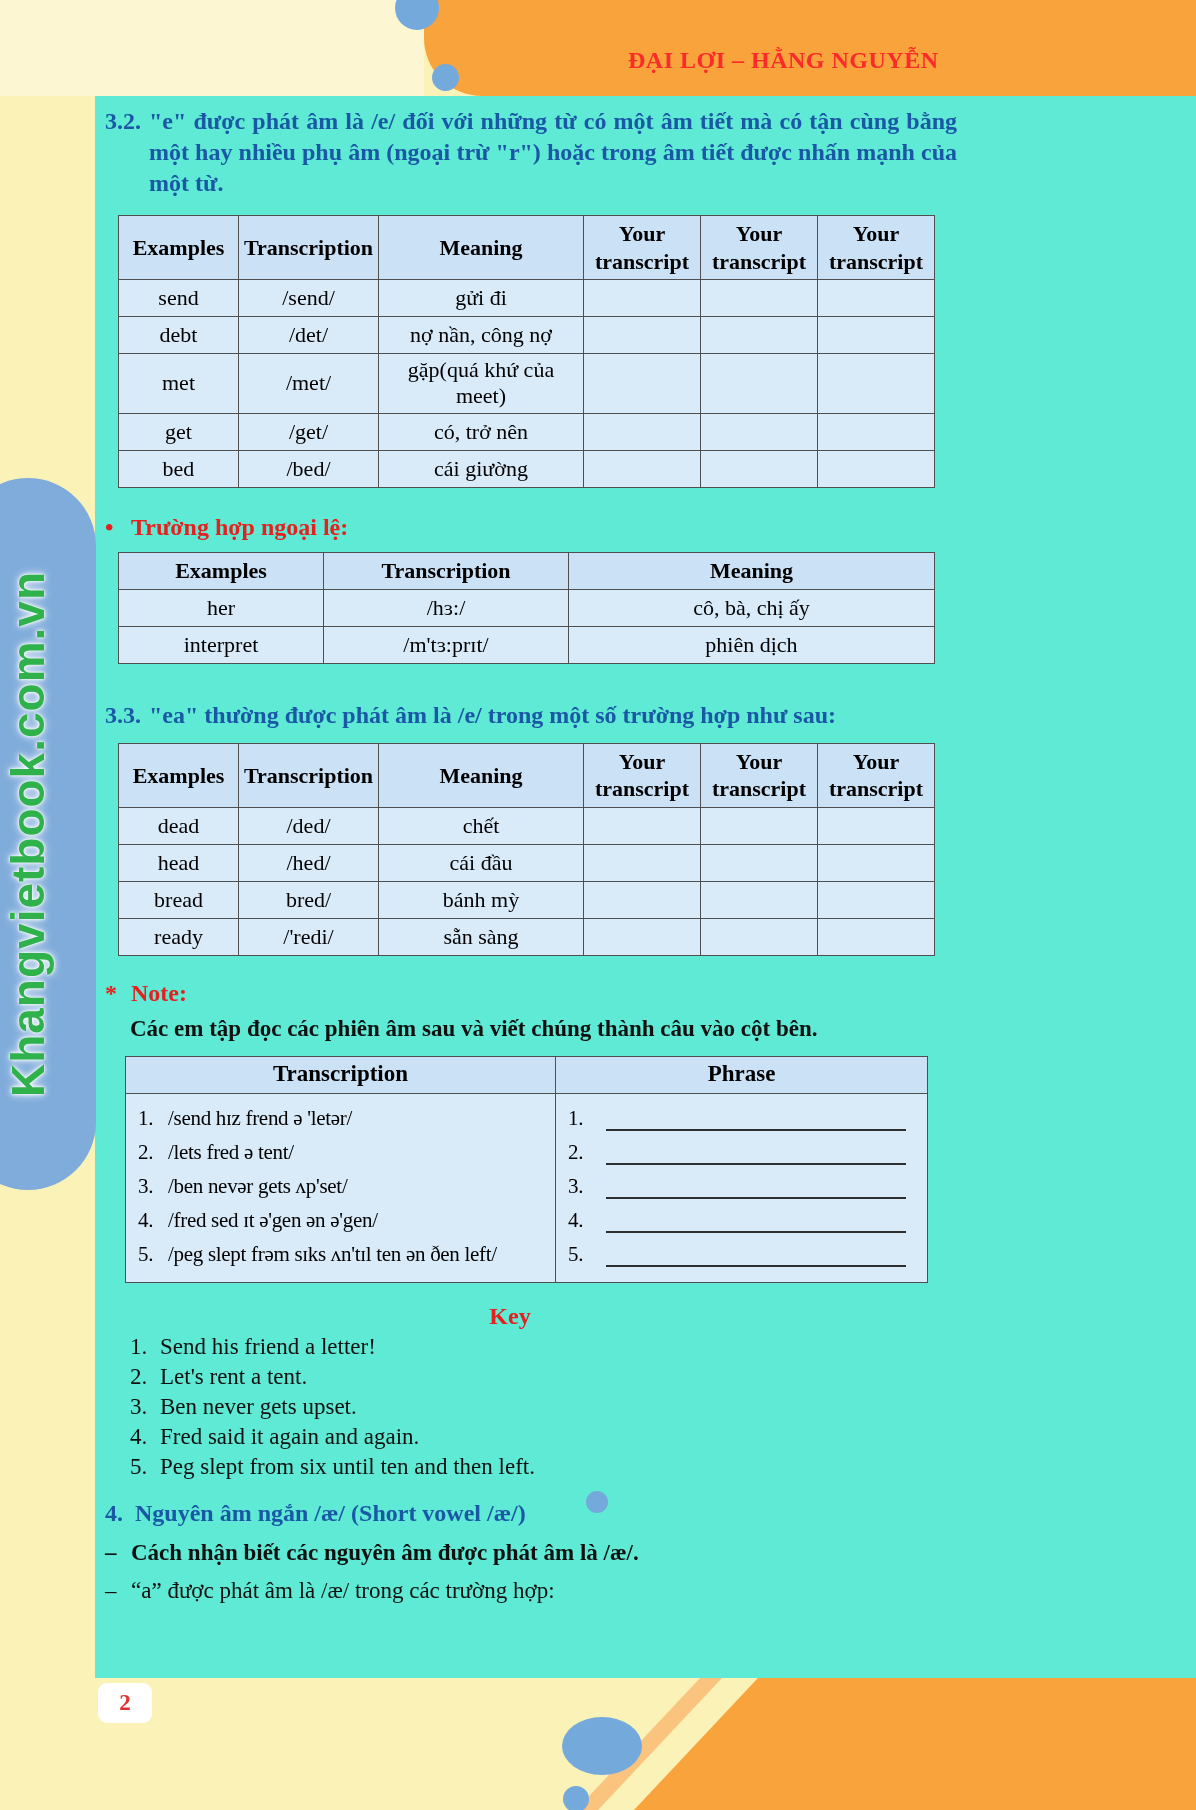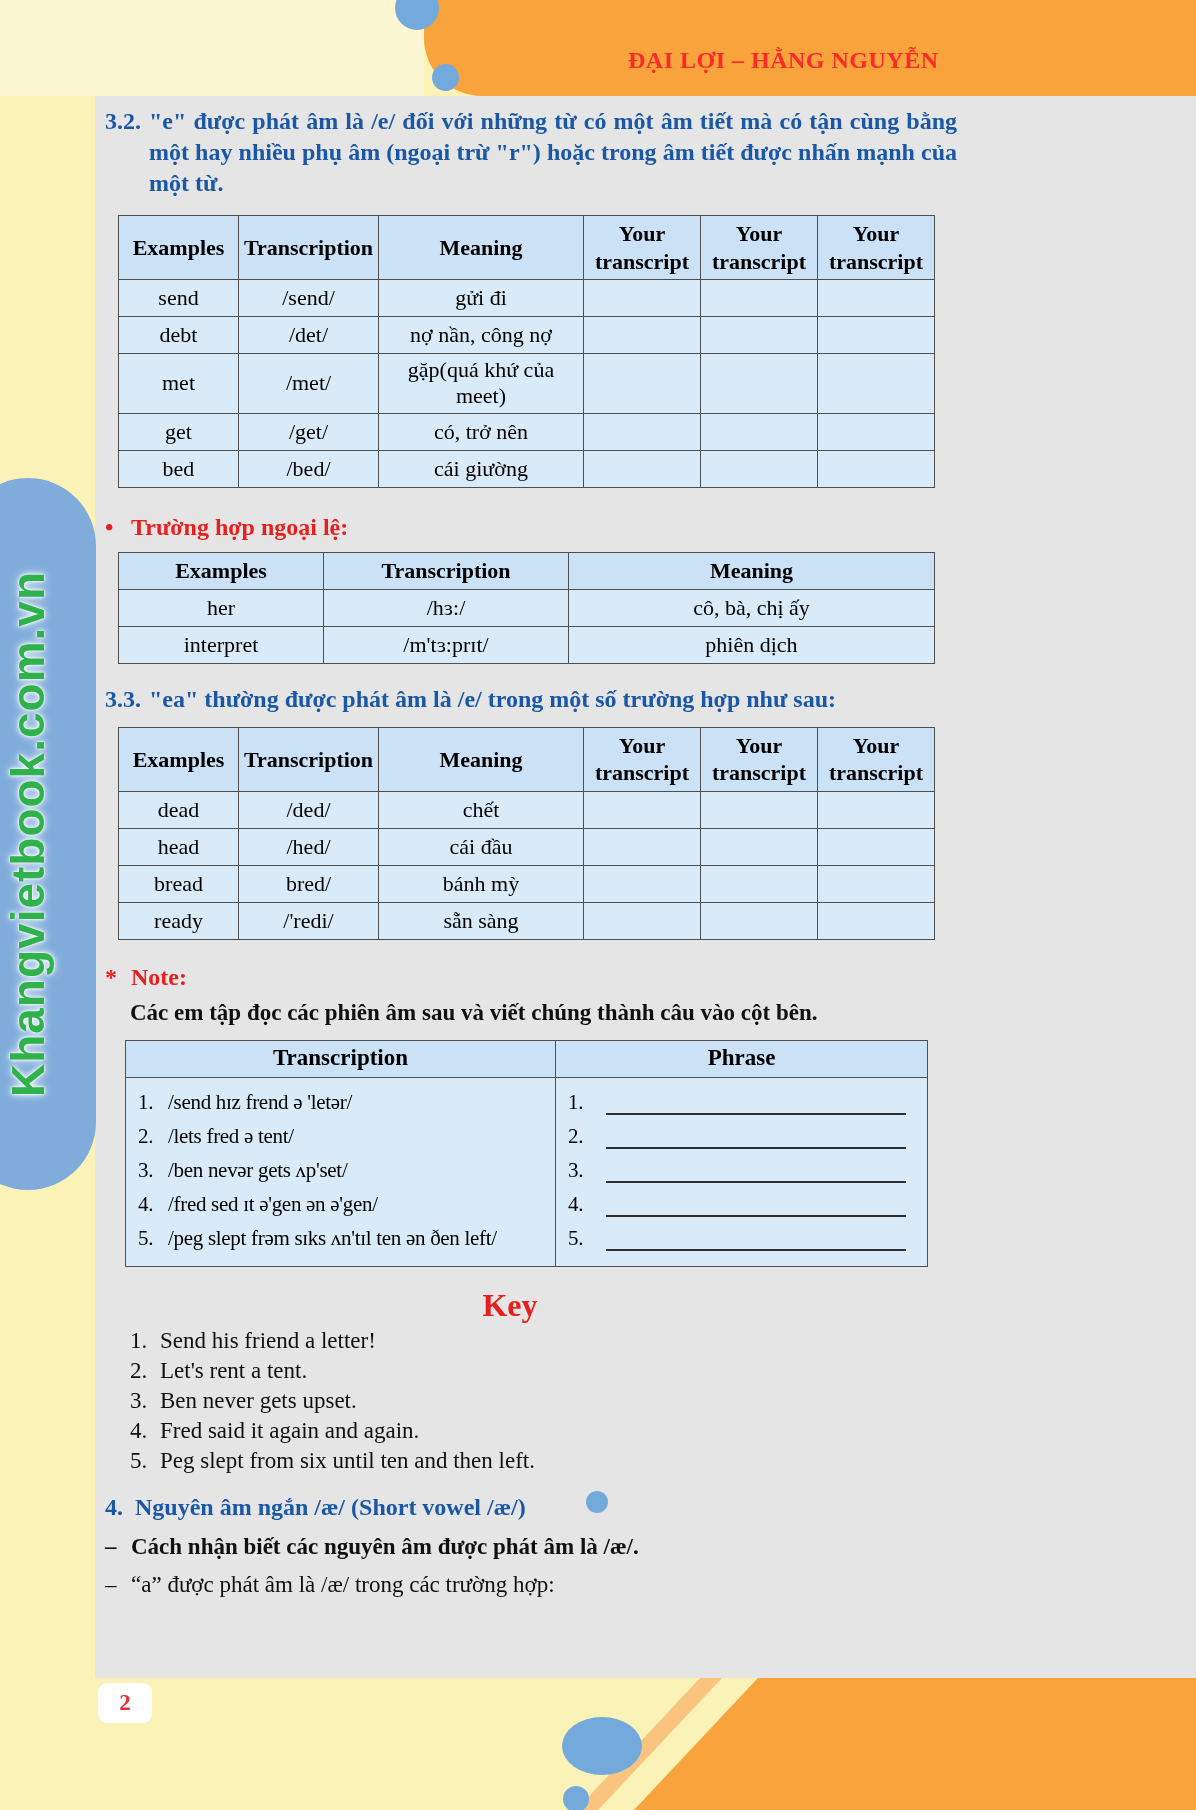--- a/index.html
+++ b/index.html
@@ -23,21 +23,21 @@
                font-weight:bold; font-size:46px; letter-spacing:1px; color:#2FB14C;
                text-shadow:0 0 10px rgba(255,255,255,.95), 0 0 4px rgba(255,255,255,.95), 0 0 2px #ffffff; }
   .stripe { position:absolute; left:560px; top:1678px; width:170px; height:132px; background:#FAC37E;
             clip-path:polygon(82.4% 0, 95.3% 0, 22.4% 100%, 9.4% 100%); }
   .corner { position:absolute; left:600px; top:1678px; width:596px; height:132px; background:#F8A33C;
             clip-path:polygon(26.5% 0, 100% 0, 100% 100%, 5.7% 100%); }
   .pagenum-box { position:absolute; left:98px; top:1683px; width:54px; height:40px; background:#FFFFFF; border-radius:9px;
                  display:flex; align-items:center; justify-content:center; color:#E3302F; font-weight:bold; font-size:23px; }
 
   
-  .content { position:absolute; left:95px; top:96px; width:1101px; height:1582px; background:#e5e5e5; }
+  .content { position:absolute; left:95px; top:96px; width:1101px; height:1582px; background:#5eead4; }
 
   .h-blue { display:flex; color:#1A57A5; font-weight:bold; font-size:24px; line-height:31px; margin:10px 0 0 10px; width:852px; }
   .h-blue .no { width:44px; flex:none; }
   .h-blue .tx { flex:1; text-align:justify; }
 
   .red-row { display:flex; margin:24px 0 0 10px; font-size:24px; font-weight:bold; color:#E5201E; line-height:30px; }
   .red-row .mark { width:26px; }
   .instruction { margin:6px 0 0 35px; font-size:23px; font-weight:bold; color:#101010; line-height:30px; }
 
   table.t { border-collapse:collapse; table-layout:fixed; background:#D9EAF8; }
@@ -52,21 +52,21 @@
 
   .t-note { width:802px; margin:12px 0 0 30px; }
   .t-note thead th { height:37px; font-size:23px; }
   .t-note td { text-align:left; vertical-align:top; padding:8px 8px 10px 12px; }
   .col-trans { width:430px; }
   .col-phrase { width:372px; }
   .nline { display:flex; align-items:center; height:34px; font-size:21px; letter-spacing:-0.3px; white-space:nowrap; }
   .nline .n { width:30px; flex:none; }
   .blank { display:inline-block; width:300px; border-bottom:2px solid #2F2F2F; height:24px; margin-left:8px; }
 
-  .key-title { width:830px; text-align:center; color:#E5201E; font-weight:bold; font-size:32px; margin-top:20px; }
+  .key-title { width:830px; text-align:center; color:#E5201E; font-weight:bold; font-size:24px; margin-top:20px; }
   .key-item { display:flex; margin:3px 0 0 35px; font-size:23px; line-height:27px; color:#101010; }
   .key-item .n { width:30px; flex:none; }
 
   .dash-row { display:flex; margin:9px 0 0 10px; font-size:23px; line-height:29px; color:#101010; }
   .dash-row .mark { width:26px; flex:none; }
   .dash-bold { font-weight:bold; }
 </style>
 </head>
 <body>
 
@@ -168,21 +168,21 @@
           <td>cô, bà, chị ấy</td>
         </tr>
         <tr>
           <td>interpret</td>
           <td>/m'tɜ:prɪt/</td>
           <td>phiên dịch</td>
         </tr>
       </tbody>
     </table>
 
-    <div class="h-blue" style="margin-top:20px;">
+    <div class="h-blue" style="margin-top:36px;">
       <span class="no">3.3.</span>
       <span class="tx">"ea" thường được phát âm là /e/ trong một số trường hợp như sau:</span>
     </div>
 
     <table class="t t-main" style="margin-top:12px;">
       <colgroup>
           <col style="width:120px">
           <col style="width:140px">
           <col style="width:205px">
           <col style="width:117px">

